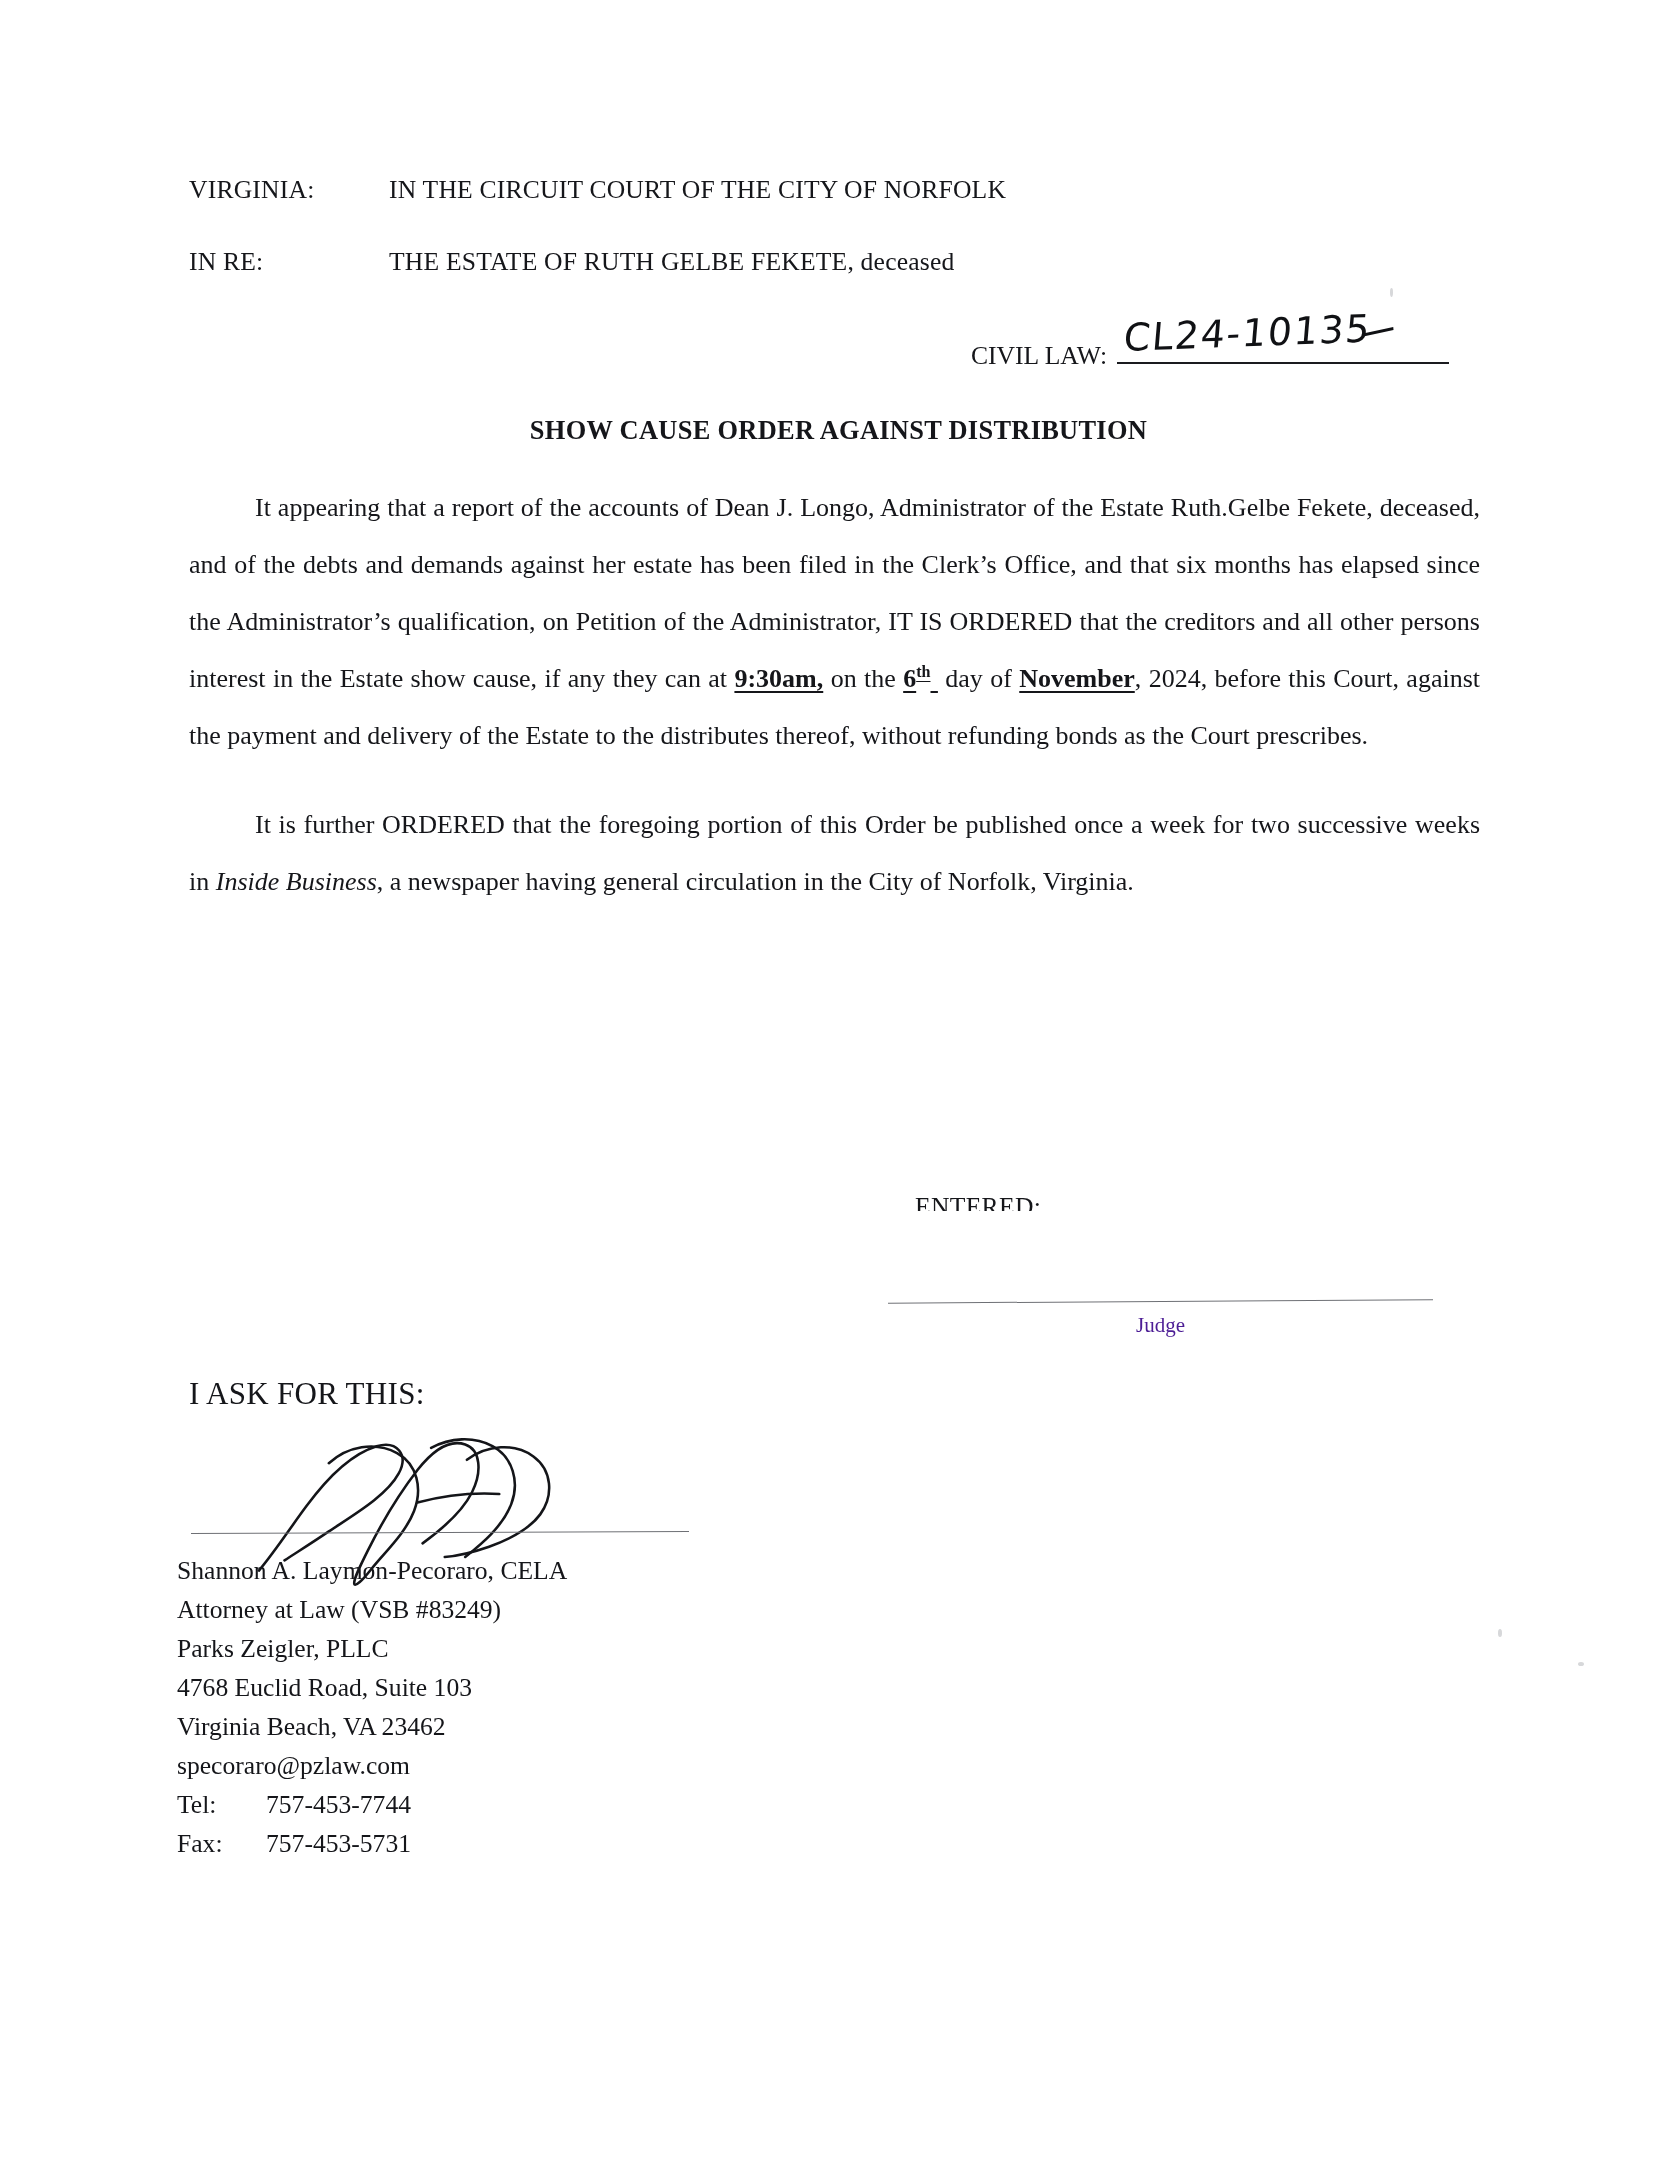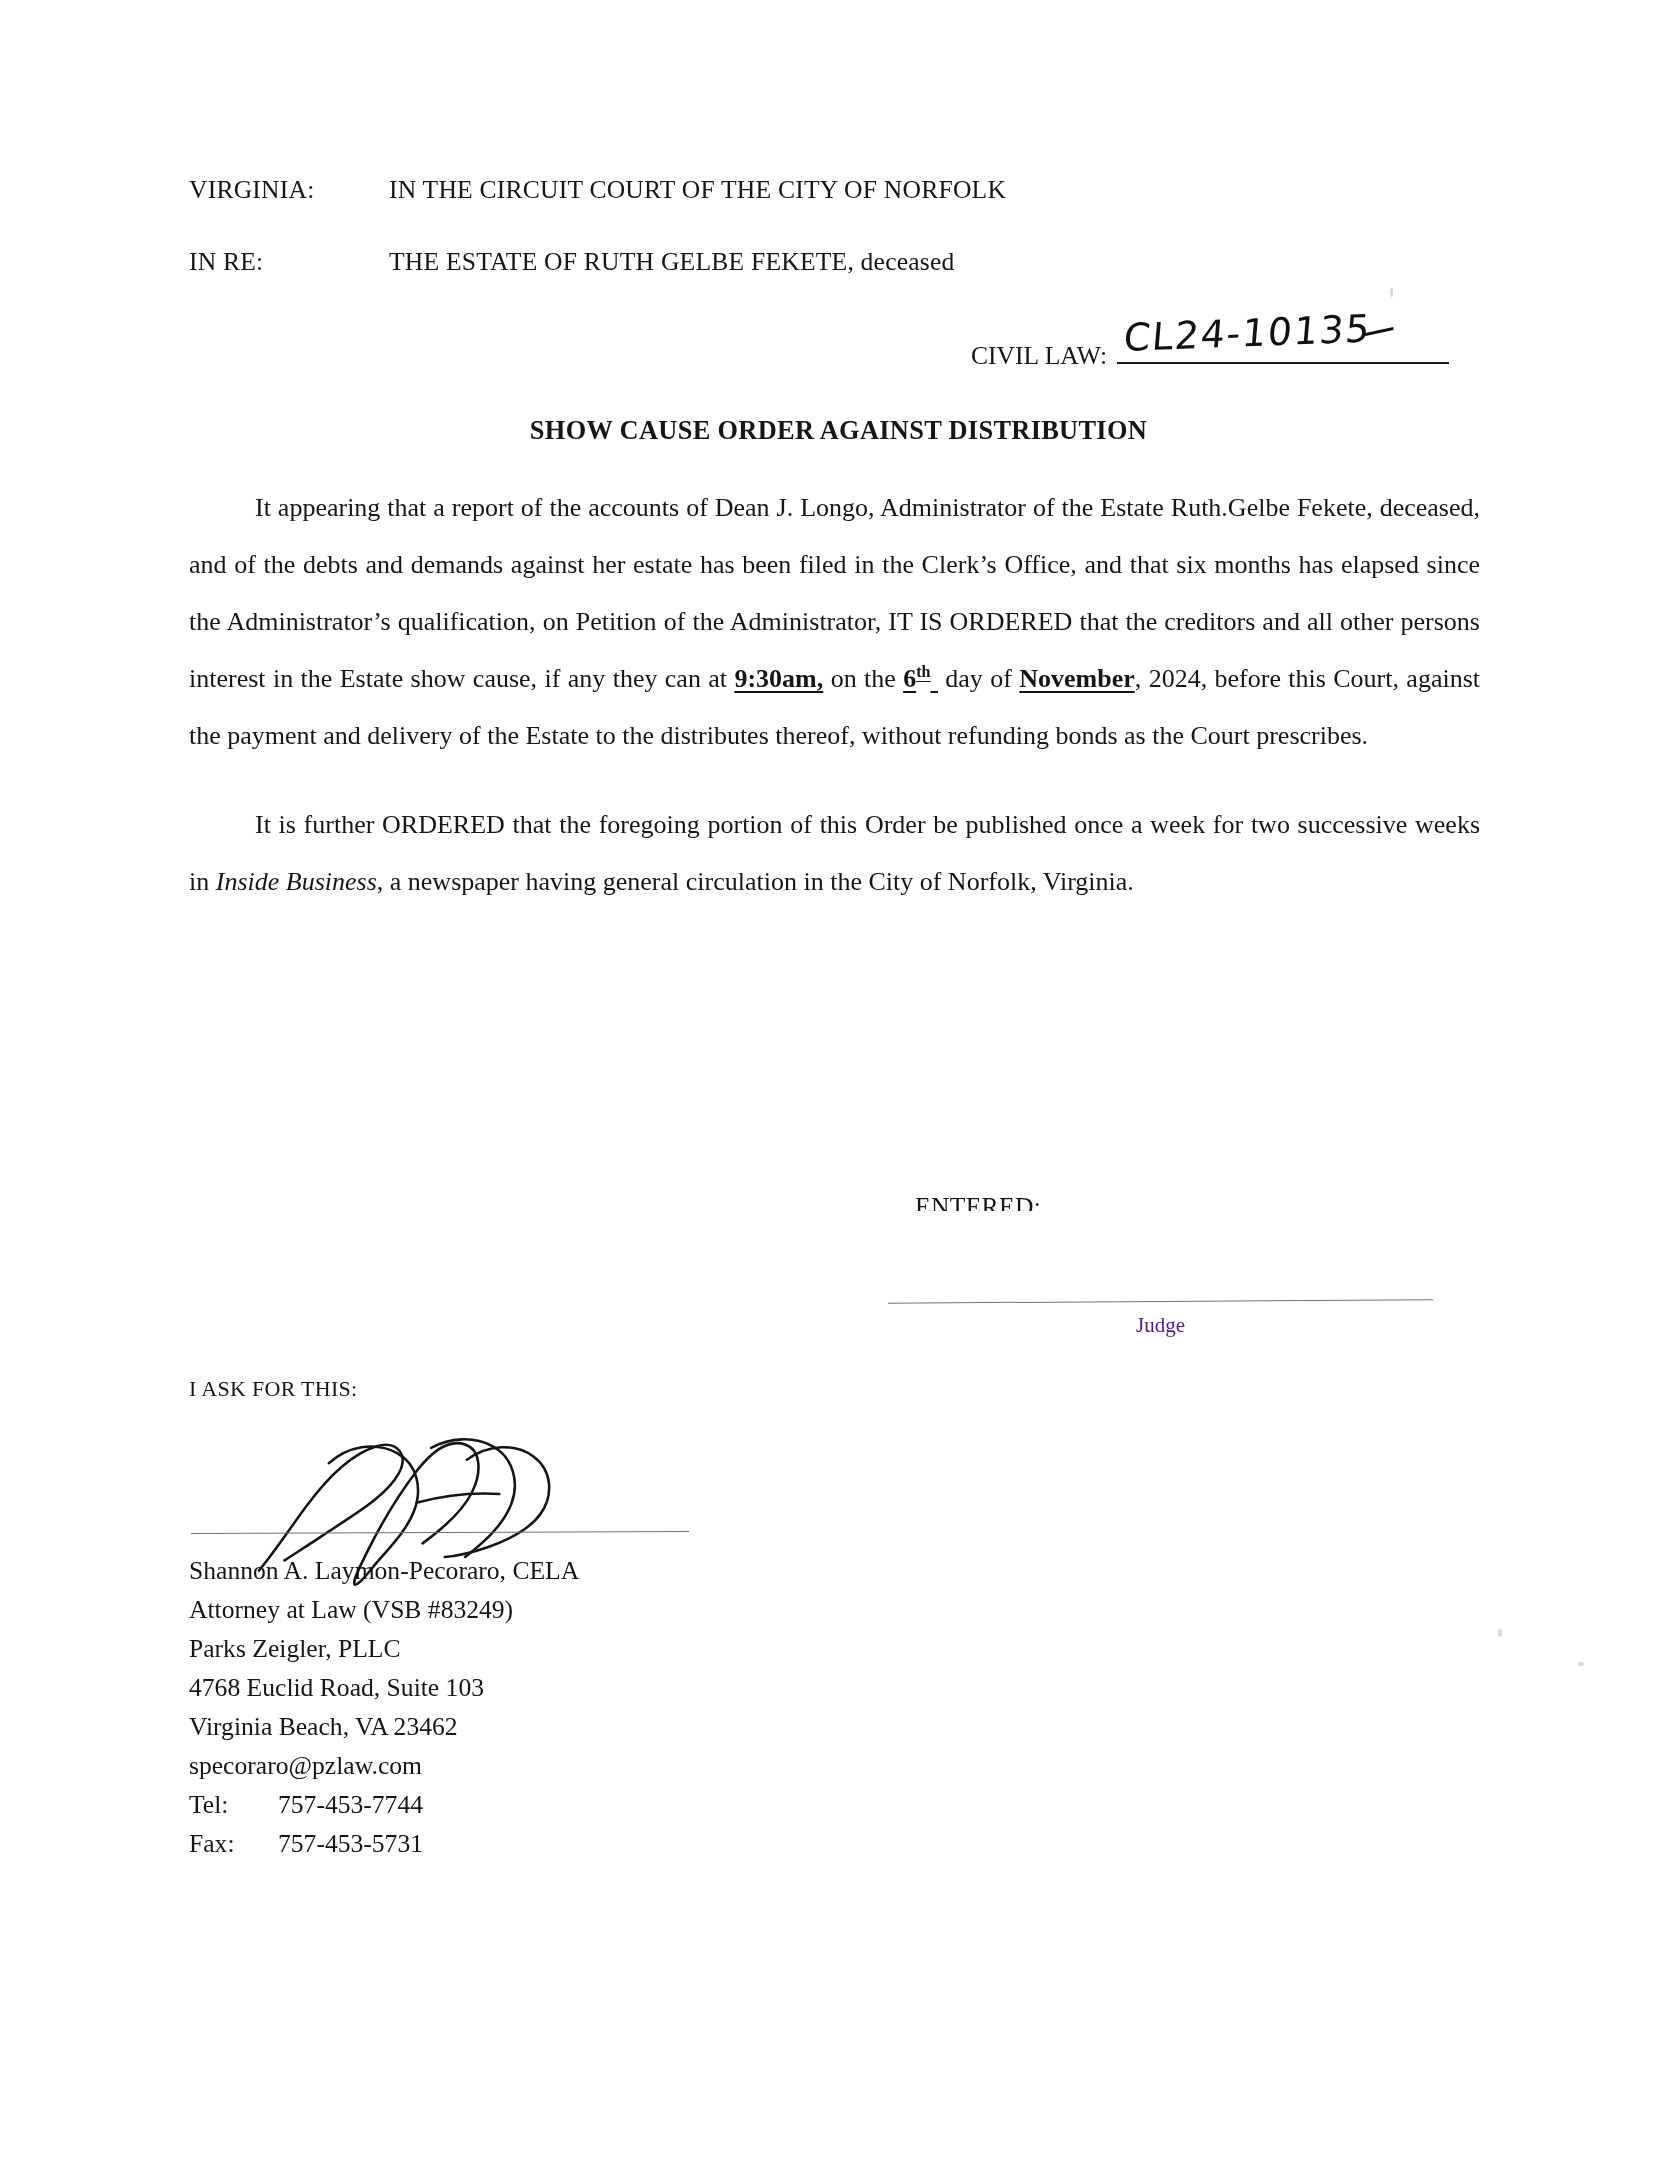--- a/index.html
+++ b/index.html
@@ -190,42 +190,42 @@
     text-align: center;
     font-size: 21px;
     color: #4c1d95;
   }
 
   
   .ask-label {
     position: absolute;
     left: 189px;
     top: 1376px;
-    font-size: 22px;
+    font-size: 31px;
     letter-spacing: 0.3px;
   }
   .atty-rule {
     position: absolute;
     left: 191px;
     top: 1532px;
     width: 498px;
     height: 0;
     border-top: 1.7px solid #6e7075;
     transform: rotate(-0.25deg);
   }
   .atty-sig {
     position: absolute;
     left: 247px;
     top: 1424px;
     width: 358px;
     height: 162px;
   }
   .atty-lines {
     position: absolute;
-    left: 189px;
+    left: 177px;
     top: 1551px;
     font-size: 25.6px;
     line-height: 39px;
   }
   .atty-lines .tel-row {
     display: flex;
   }
   .atty-lines .tel-key {
     width: 89px;
     flex: 0 0 89px;

